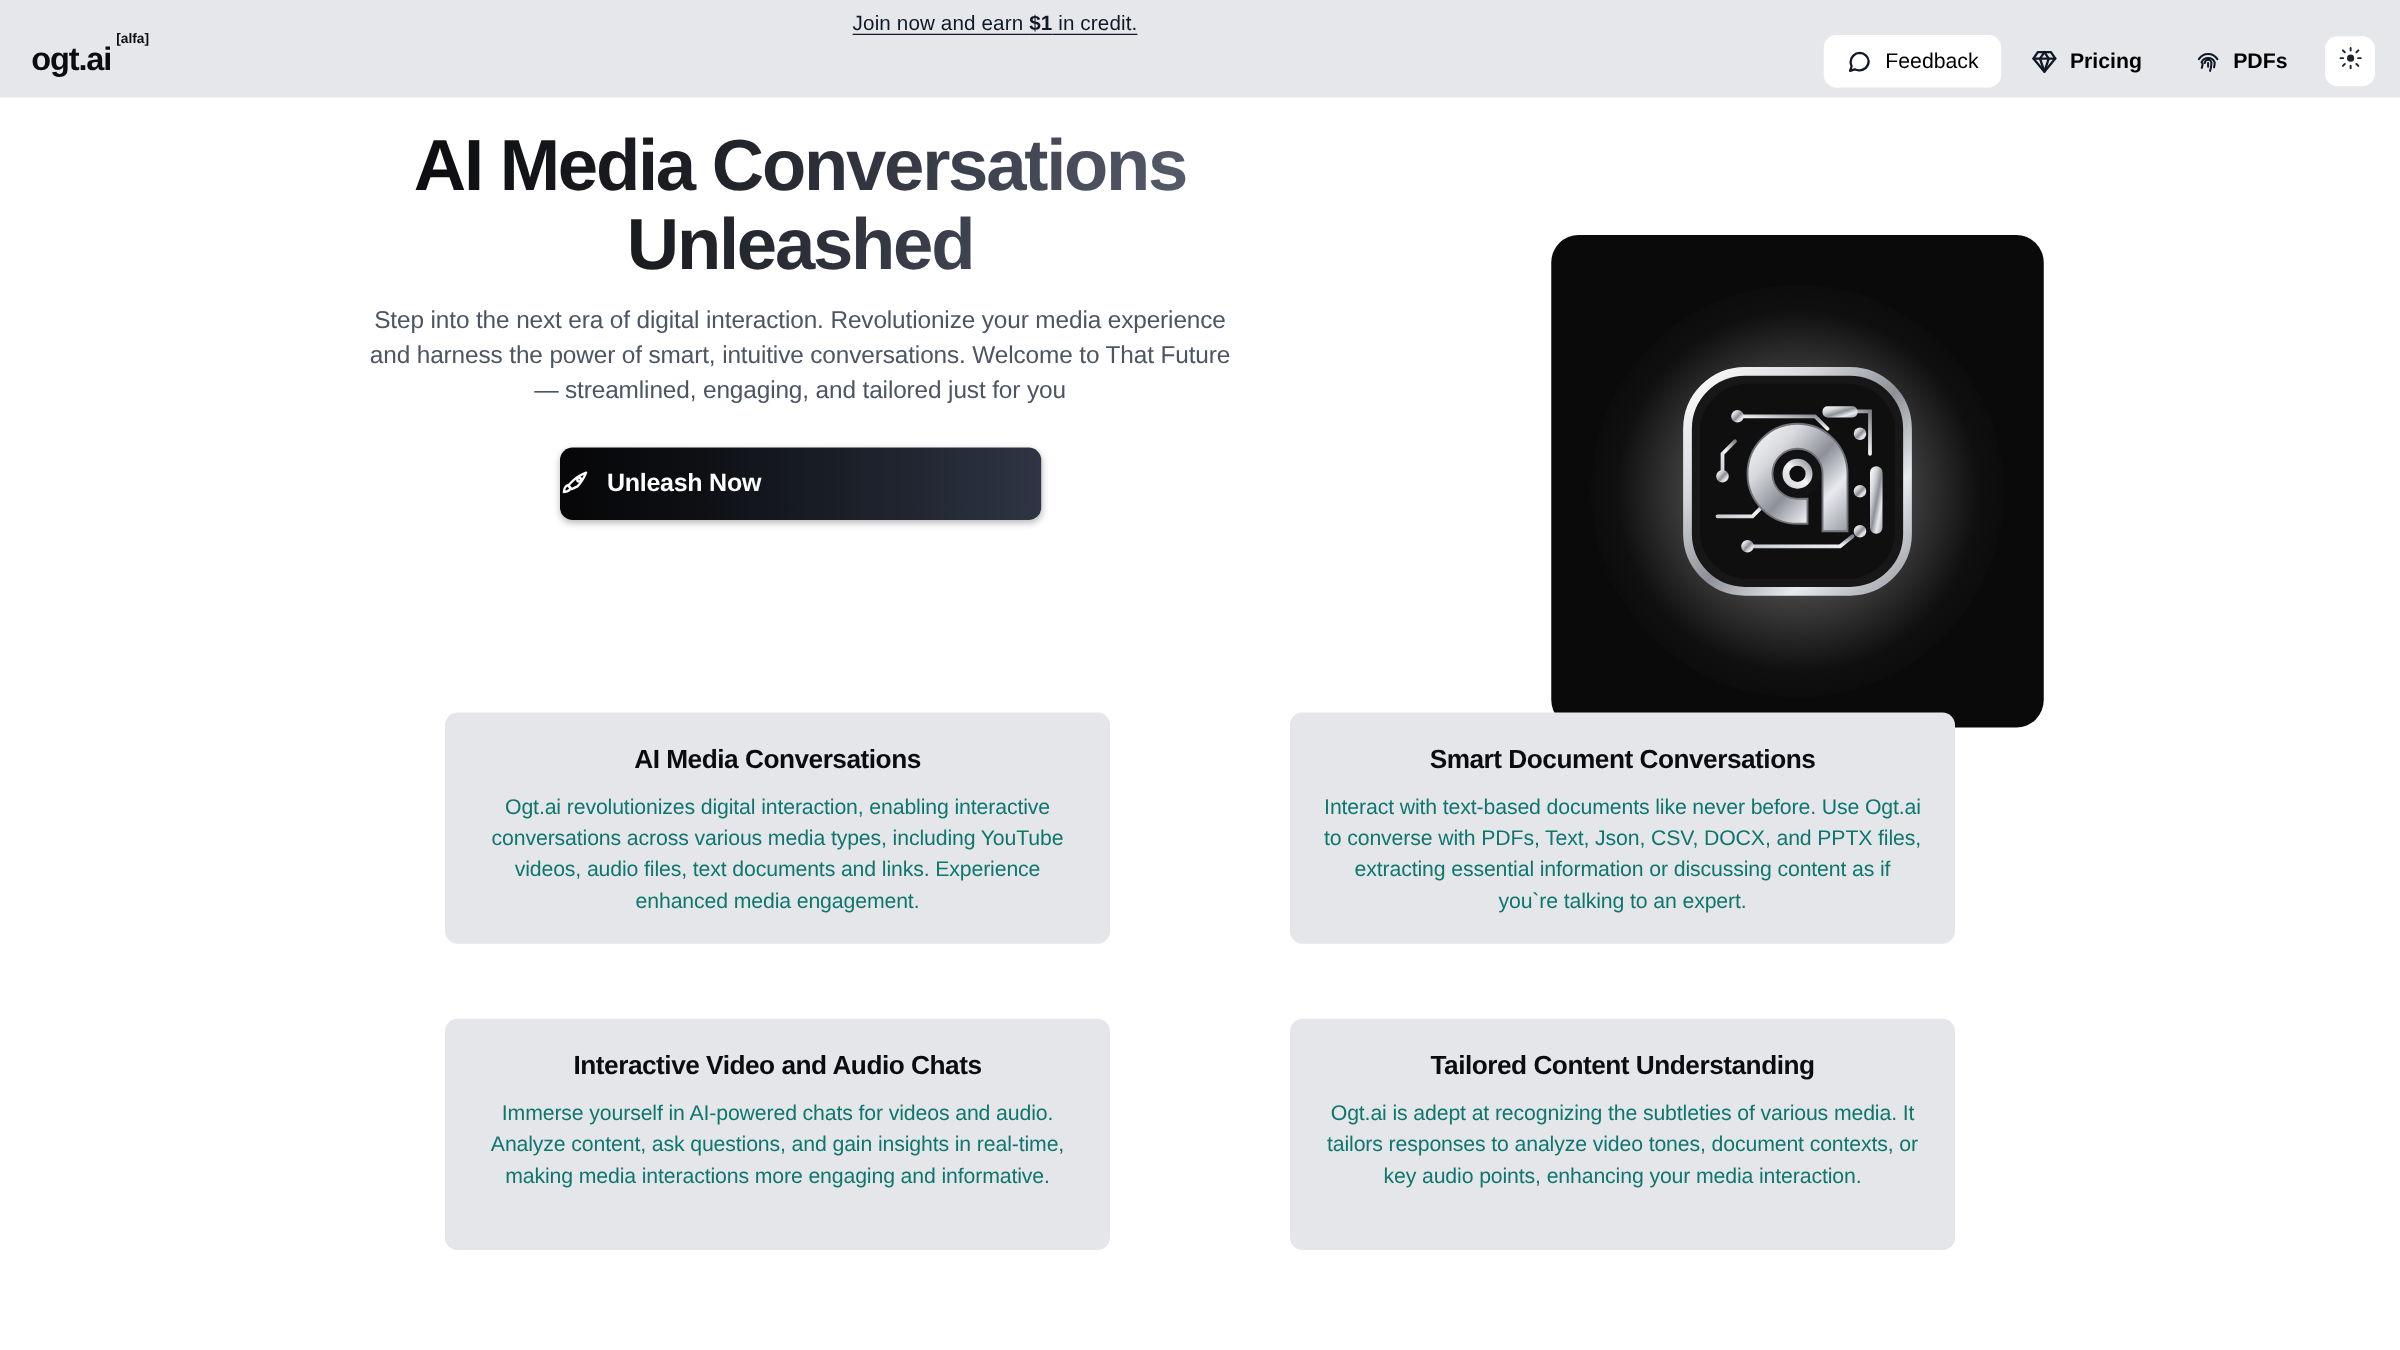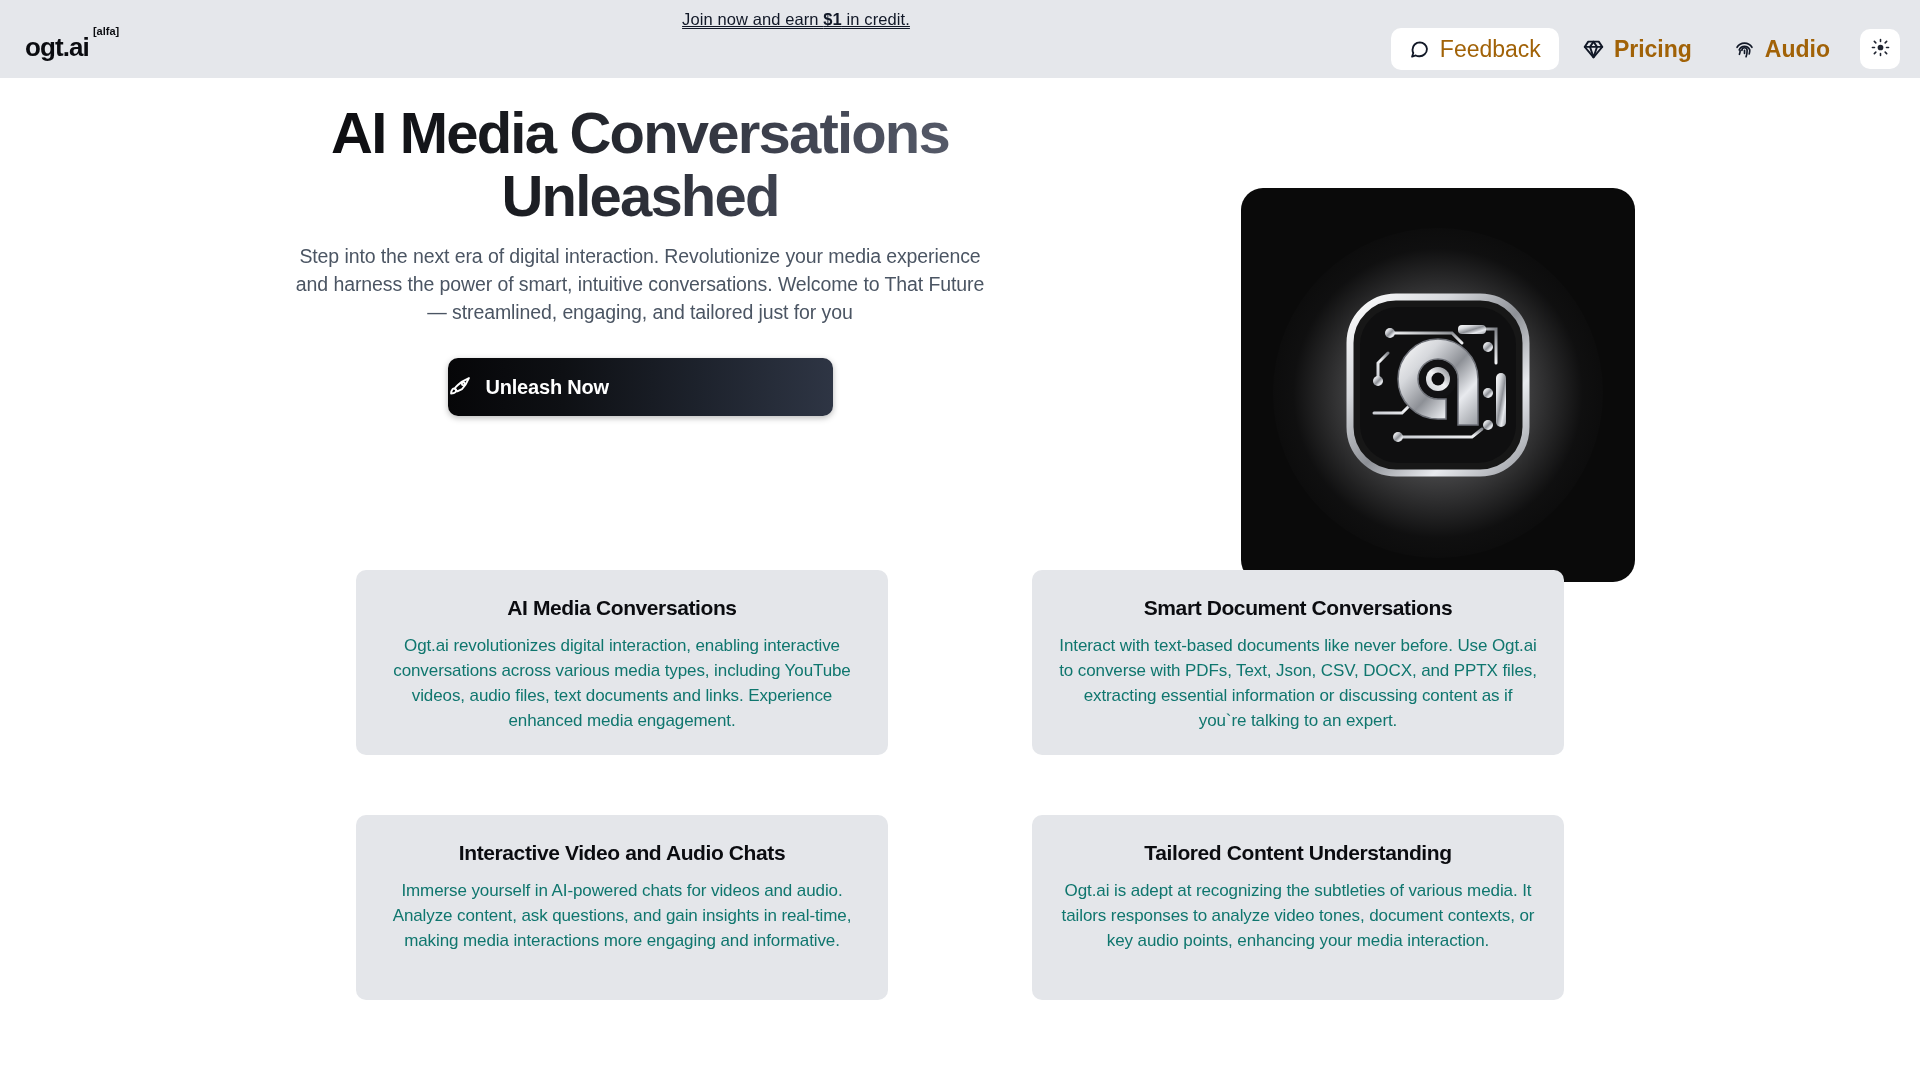--- a/index.html
+++ b/index.html
@@ -25,21 +25,20 @@
 
   .promo-banner {
     position: absolute;
     top: 10px;
     left: 0;
     width: 1592px;
     text-align: center;
     font-size: 16.5px;
     color: #111827;
     letter-spacing: 0.1px;
-    text-decoration: underline;
   }
   .promo-link {
     color: #111827;
     text-decoration: underline;
     text-underline-offset: 3px;
     cursor: pointer;
     white-space: nowrap;
   }
   .promo-strong { font-weight: 700; }
 
@@ -77,22 +76,22 @@
   }
   .nav-pill {
     display: flex;
     align-items: center;
     gap: 10px;
     height: 42px;
     padding: 0 18px;
     border-radius: 10px;
     background: transparent;
     cursor: pointer;
-    color: #a16207;
-    font-size: 23px;
+    color: #000000;
+    font-size: 17px;
     font-weight: 700;
     white-space: nowrap;
   }
   .nav-pill.is-active {
     background: #ffffff;
     font-weight: 400;
   }
   .nav-pill svg { display: block; flex: 0 0 auto; }
 
   .theme-toggle {
@@ -267,21 +266,21 @@
     <div class="nav-pill">
       <span>
         <svg width="21" height="21" viewBox="0 0 24 24" fill="none" stroke="#111827" stroke-width="1.9" stroke-linecap="round" stroke-linejoin="round">
           <path d="M3.5 9.5a10 10 0 0 1 17 0"></path>
           <path d="M6 12.5a6.5 6.5 0 0 1 12 0c0 1.6-.2 3.1-.6 4.5"></path>
           <path d="M9 13a3 3 0 0 1 6 0c0 2.6-.4 5-1.2 7.2"></path>
           <path d="M12 13v3.5"></path>
           <path d="M6.2 17.5c.5-1.3.8-2.7.8-4.2"></path>
         </svg>
       </span>
-      <span>Audio</span>
+      <span>PDFs</span>
     </div>
 
     <div class="theme-toggle">
       <span>
         <svg width="19" height="19" viewBox="0 0 24 24" fill="none" stroke="#1f2430" stroke-width="2" stroke-linecap="round">
           <circle cx="12" cy="12" r="3.6" fill="#1f2430" stroke="none"></circle>
           <path d="M12 1.8v2.6M12 19.6v2.6M4.2 4.2l1.9 1.9M17.9 17.9l1.9 1.9M1.8 12h2.6M19.6 12h2.6M4.2 19.8l1.9-1.9M17.9 6.1l1.9-1.9"></path>
         </svg>
       </span>
     </div>

